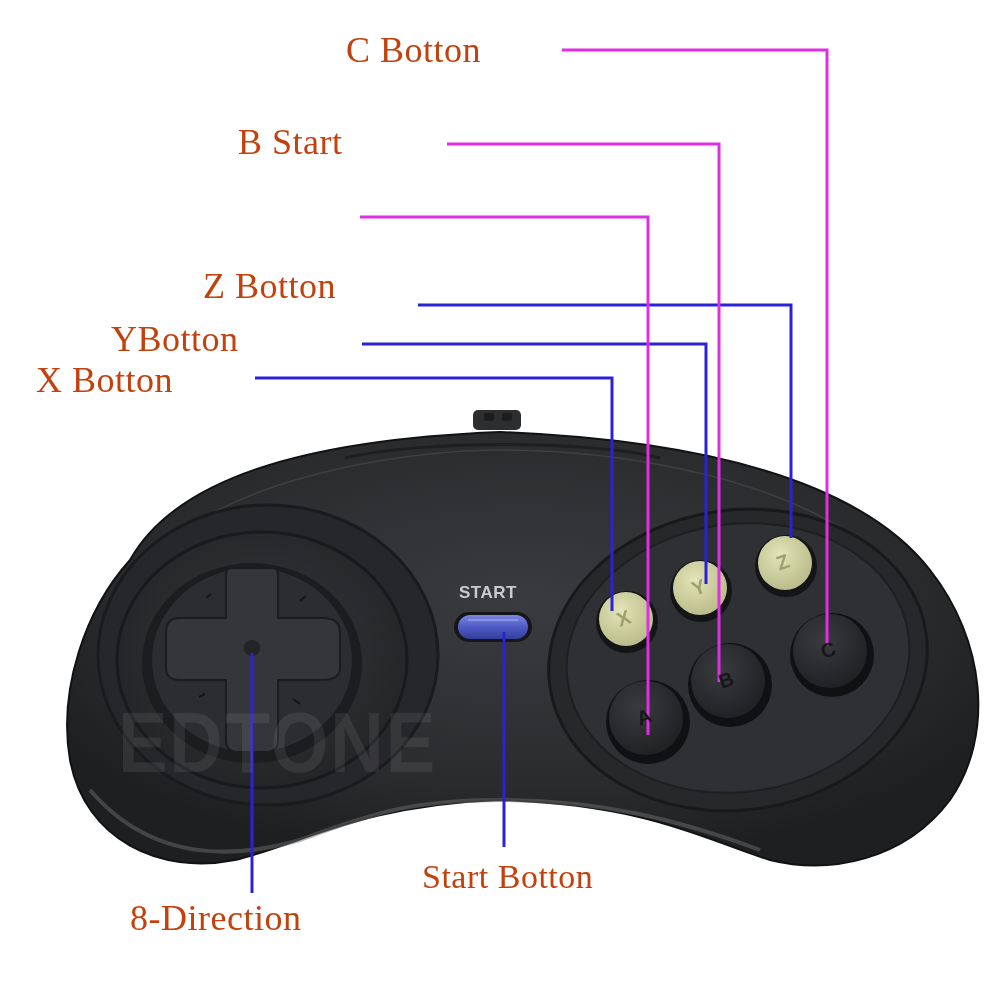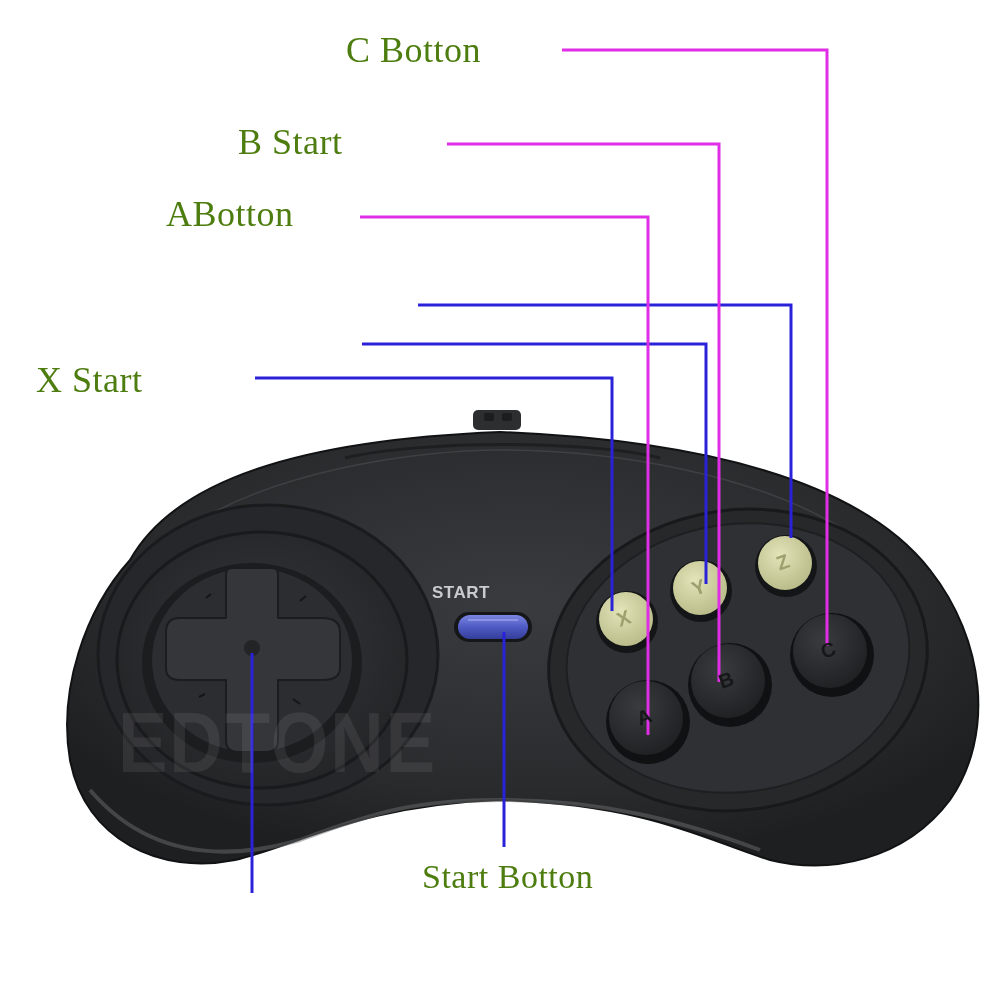--- a/index.html
+++ b/index.html
@@ -1,19 +1,19 @@
 <!DOCTYPE html>
 <html><head>
 <meta charset="utf-8">
 <style>
   html,body{margin:0;padding:0;background:#ffffff;}
   body{width:1000px;height:1000px;position:relative;overflow:hidden;font-family:"Liberation Serif","DejaVu Serif",serif;}
   .stage{position:absolute;left:0;top:0;width:1000px;height:1000px;}
   svg.art{position:absolute;left:0;top:0;width:1000px;height:1000px;}
-  .label{position:absolute;color:#4d7c0f;font-family:"Liberation Serif","DejaVu Serif",serif;font-size:36px;line-height:1;white-space:nowrap;letter-spacing:0.5px;}
+  .label{position:absolute;color:#c2410c;font-family:"Liberation Serif","DejaVu Serif",serif;font-size:36px;line-height:1;white-space:nowrap;letter-spacing:0.5px;}
   .start-text{position:absolute;font-family:"Liberation Sans","DejaVu Sans",sans-serif;font-weight:bold;color:#c9ccce;font-size:17px;letter-spacing:0.5px;}
   .watermark{position:absolute;font-family:"Liberation Sans","DejaVu Sans",sans-serif;font-weight:bold;font-size:74px;color:rgba(255,255,255,0.08);letter-spacing:2px;transform:scaleY(1.15);}
   .btn-glyph{position:absolute;font-family:"Liberation Sans","DejaVu Sans",sans-serif;font-size:20px;font-weight:bold;}
 </style>
 </head>
 <body>
 
 <div class="stage">
 
   <svg class="art" viewBox="0 0 1000 1000">
@@ -133,30 +133,32 @@
     <g fill="none" stroke="#e02ee6" stroke-width="3">
 
       <polyline points="562,50 827,50 827,646"></polyline>
 
       <polyline points="447,144 719,144 719,682"></polyline>
 
       <polyline points="360,217 648,217 648,735"></polyline>
     </g>
   </svg>
 
-  <div class="start-text" style="left:432px;top:583px;">START</div>
+  <div class="start-text" style="left:459px;top:583px;">START</div>
 
   <div class="watermark" style="left:118px;top:700px;">EDTONE</div>
 
   <div class="btn-glyph" style="left:617px;top:607px;color:#9ea06e;transform:rotate(-20deg);">X</div>
   <div class="btn-glyph" style="left:692px;top:576px;color:#9ea06e;transform:rotate(-20deg);">Y</div>
   <div class="btn-glyph" style="left:777px;top:551px;color:#9ea06e;transform:rotate(-20deg);">Z</div>
   <div class="btn-glyph" style="left:637px;top:706px;color:#161718;transform:rotate(-20deg);">A</div>
   <div class="btn-glyph" style="left:719px;top:669px;color:#161718;transform:rotate(-20deg);">B</div>
   <div class="btn-glyph" style="left:821px;top:639px;color:#161718;transform:rotate(-20deg);">C</div>
 
   <div class="label" style="left:346px;top:32px;">C Botton</div>
   <div class="label" style="left:238px;top:124px;">B Start</div>
-  <div class="label" style="left:166px;top:196px;">ABotton</div>
-  <div class="label" style="left:36px;top:362px;">X Start</div>
+  <div class="label" style="left:203px;top:268px;">Z Botton</div>
+  <div class="label" style="left:111px;top:321px;">YBotton</div>
+  <div class="label" style="left:36px;top:362px;">X Botton</div>
   <div class="label" style="left:398px;top:860px;font-size:34px;margin-left:24px;">Start Botton</div>
+  <div class="label" style="left:130px;top:900px;">8-Direction</div>
 
 </div>
 
 </body></html>

